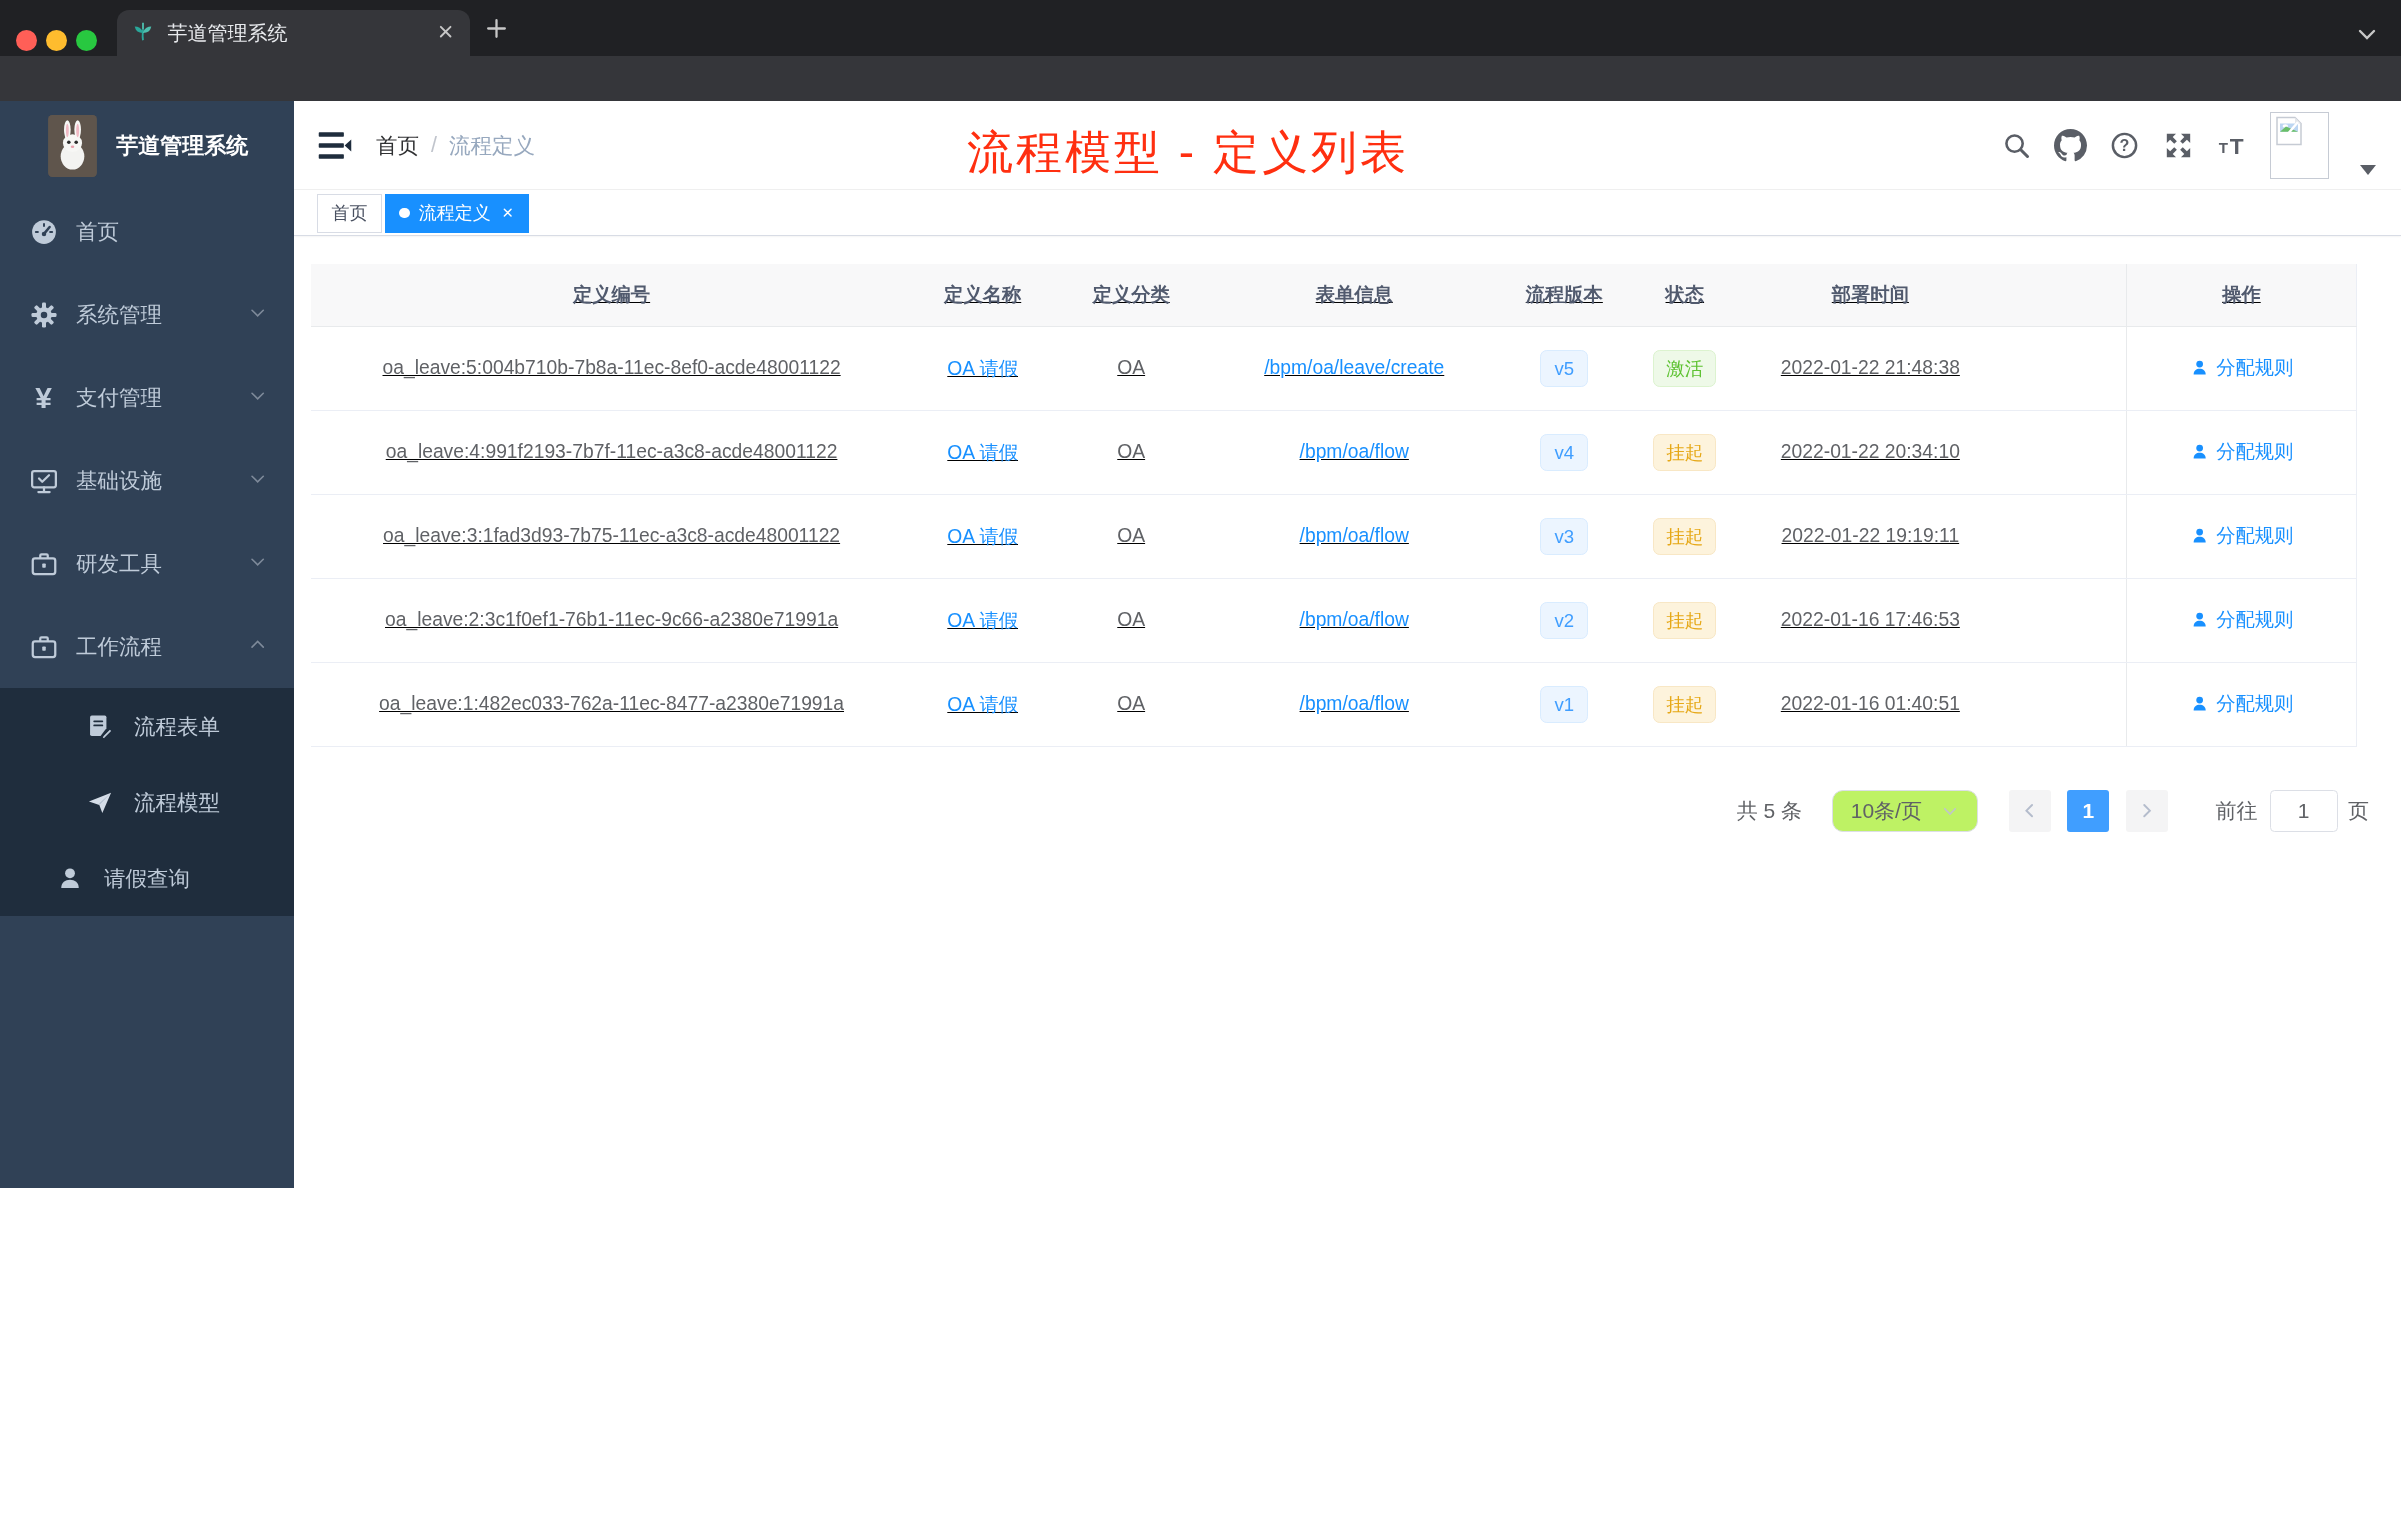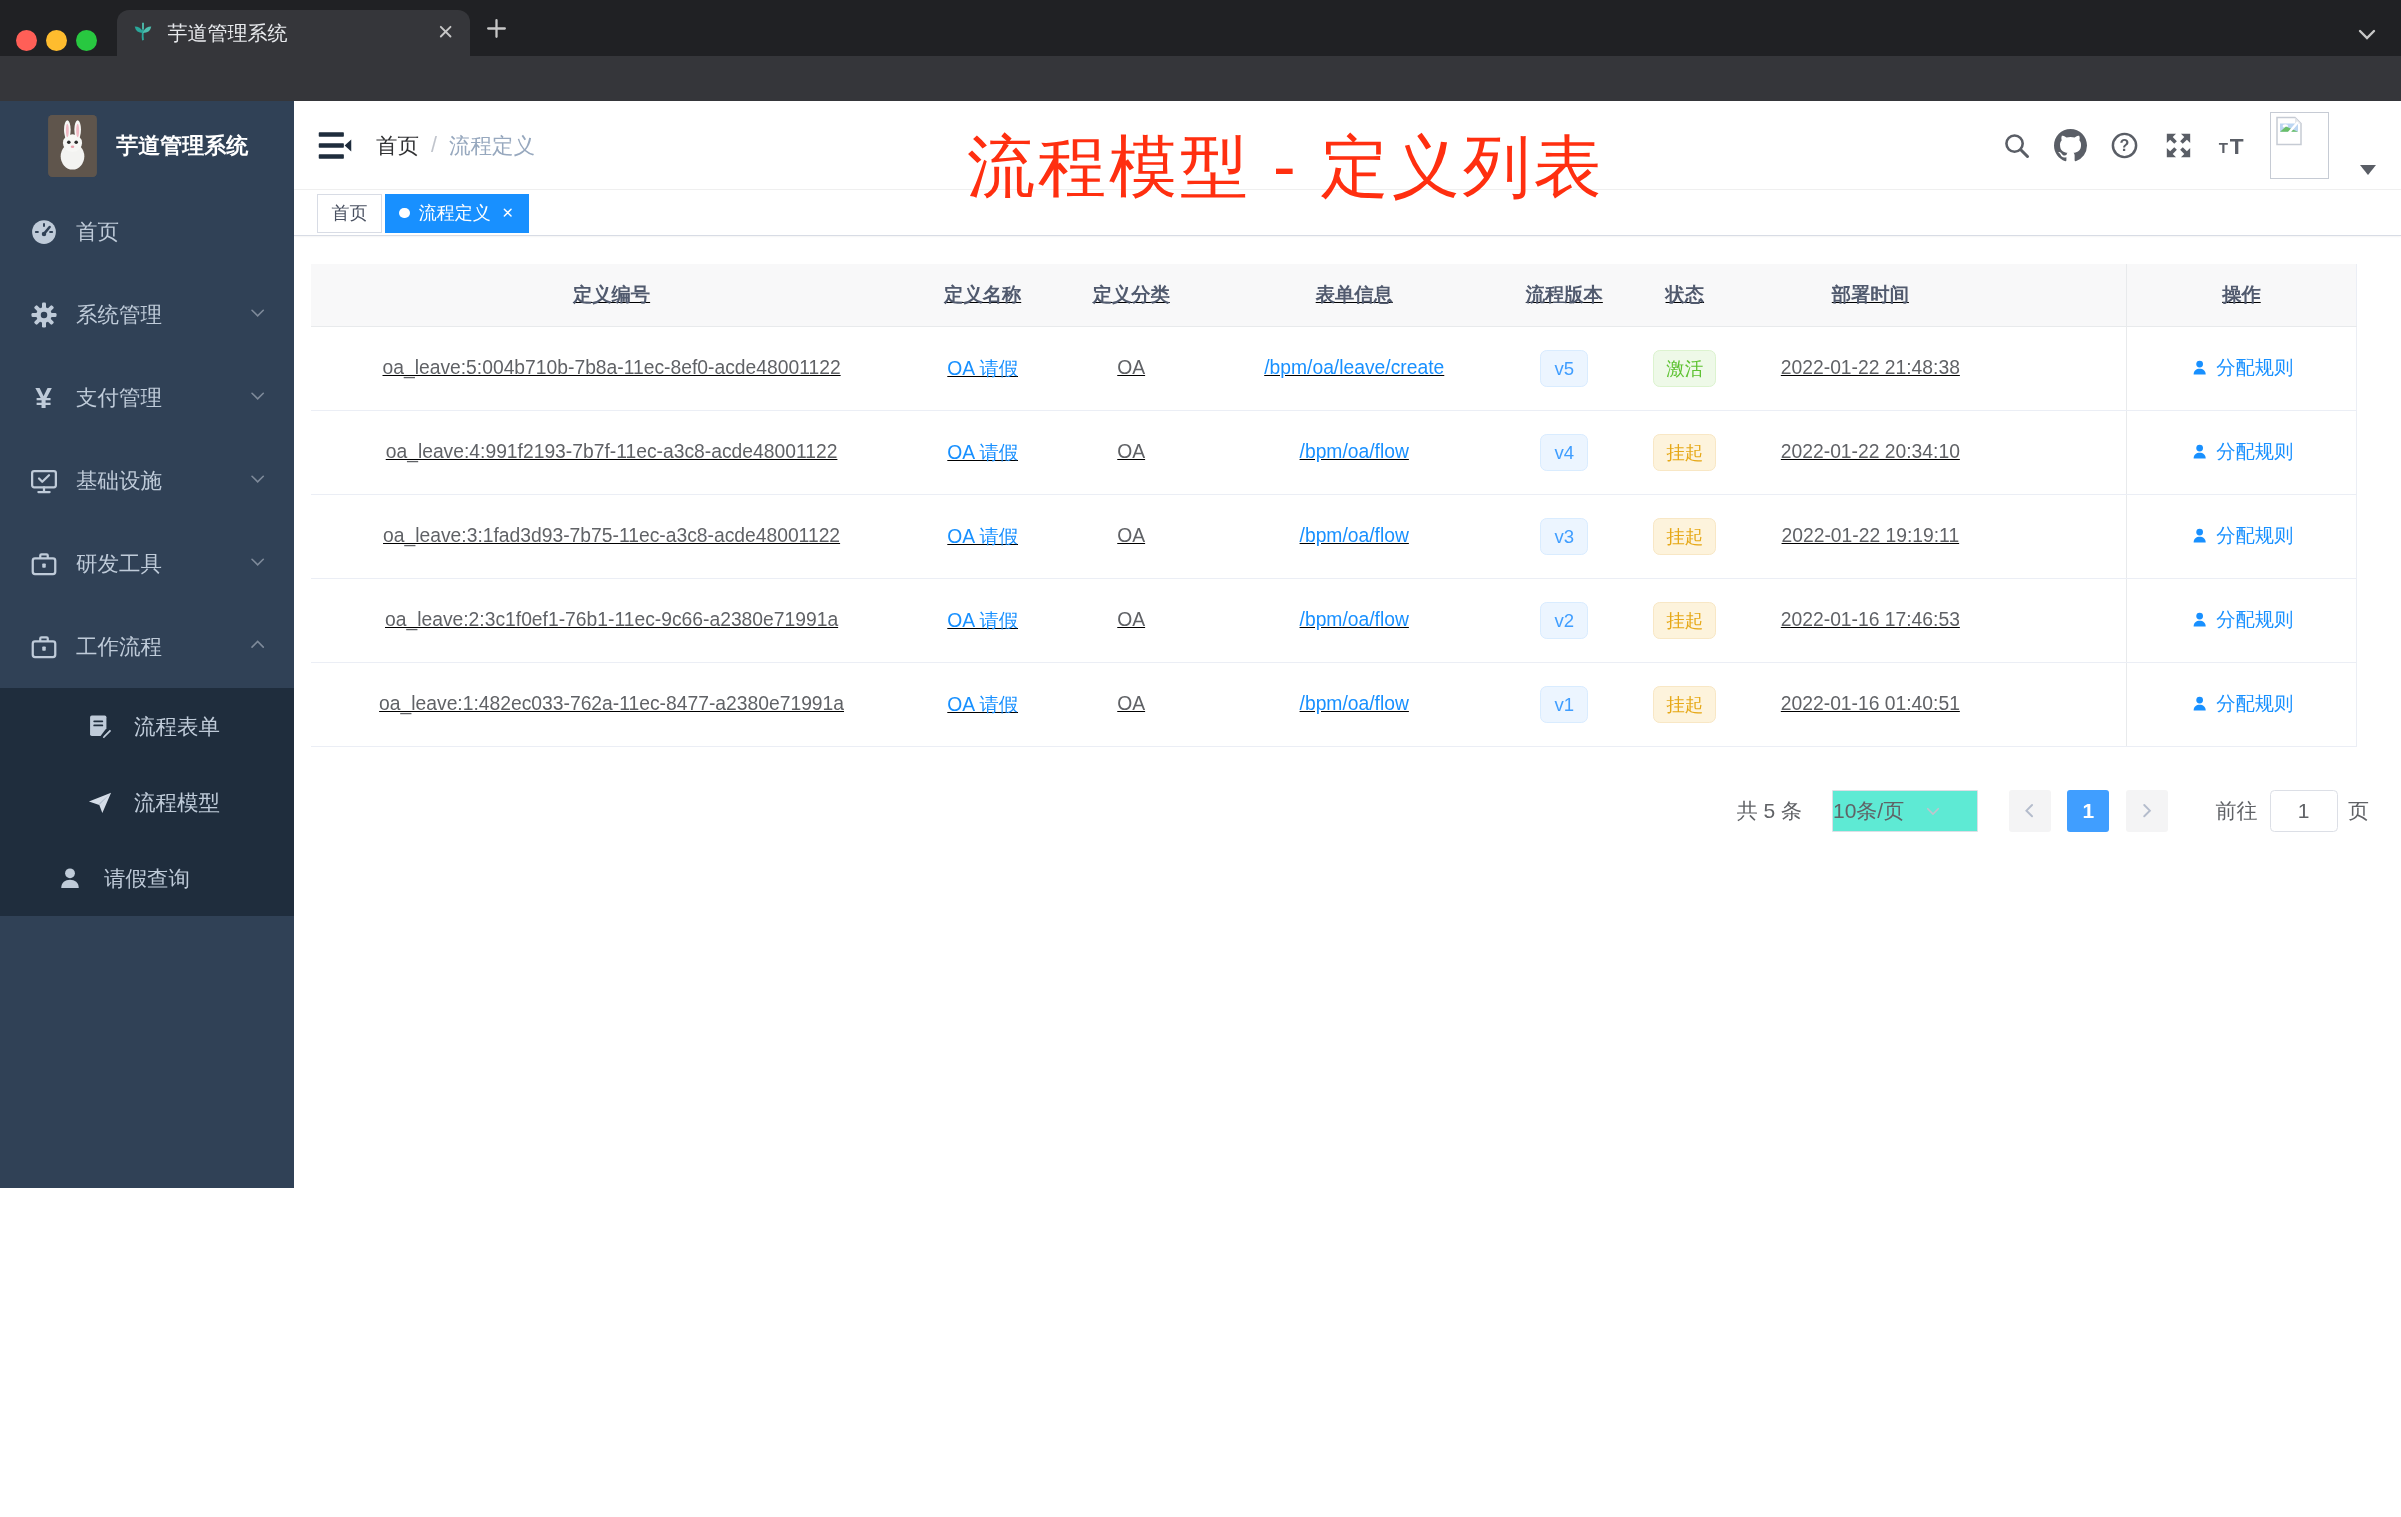--- a/index.html
+++ b/index.html
@@ -85,34 +85,34 @@
              background:#ecf5ff;border:0.7px solid #d9ecff;border-radius:6.7px;color:#409eff;font-size:18.6px;}
   .badge{display:inline-block;padding:0 12px;height:37px;line-height:36px;border-radius:6.7px;font-size:18.6px;}
   .badge.success{background:#eef9e8;border:0.7px solid #dcf3cf;color:#5ec232;}
   .badge.warning{background:#fdf3dc;border:0.7px solid #f8e7c5;color:#e6a817;}
   .action-link{display:inline-flex;align-items:center;gap:7.4px;color:#1890ff;font-size:19.3px;cursor:pointer;}
 
   
   .pager{position:absolute;left:0;top:688px;width:2075px;height:43px;display:flex;align-items:center;
          justify-content:flex-end;color:#606266;font-size:21px;}
   .pg-total{margin-right:30px;white-space:nowrap;}
-  .pg-size{width:146px;height:42px;border:0.7px solid #dcdfe6;border-radius:1px;display:flex;
-           align-items:center;justify-content:flex-start;gap:19.3px;cursor:pointer;background:#5eead4;}
+  .pg-size{width:146px;height:42px;border:0.7px solid #dcdfe6;border-radius:11px;display:flex;
+           align-items:center;justify-content:center;gap:19.3px;cursor:pointer;background:#bef264;}
   .pg-btn{width:42px;height:42px;border-radius:3px;background:#f4f4f5;display:flex;align-items:center;
           justify-content:center;cursor:pointer;}
   .pg-cur{width:42px;height:42px;border-radius:3px;background:#409eff;color:#fff;font-weight:700;
           display:flex;align-items:center;justify-content:center;cursor:pointer;}
   .pg-prev{margin-left:31px;} .pg-cur{margin-left:16.3px;} .pg-next{margin-left:16.3px;}
   .pg-goto-label{margin-left:48px;} .pg-input{width:68px;height:42px;border:0.7px solid #dcdfe6;border-radius:4.5px;
           text-align:center;font-size:21px;color:#606266;margin-left:12px;outline:none;
           font-family:"Liberation Sans","DejaVu Sans",sans-serif;}
   .pg-unit{margin-left:10.4px;}
 
   
-  .annotation{position:absolute;left:967px;top:122px;font-size:68px;font-weight:500;
+  .annotation{position:absolute;left:967px;top:122px;font-size:46px;font-weight:500;
               color:#ff2f10;letter-spacing:3px;white-space:nowrap;pointer-events:none;}
 </style>
 </head>
 <body>
 
 <div class="stage">
 
   <div class="tabstrip">
     <span class="tlight" style="left:16.3px;background:#ff5f57"></span>
     <span class="tlight" style="left:46px;background:#febc2e"></span>

